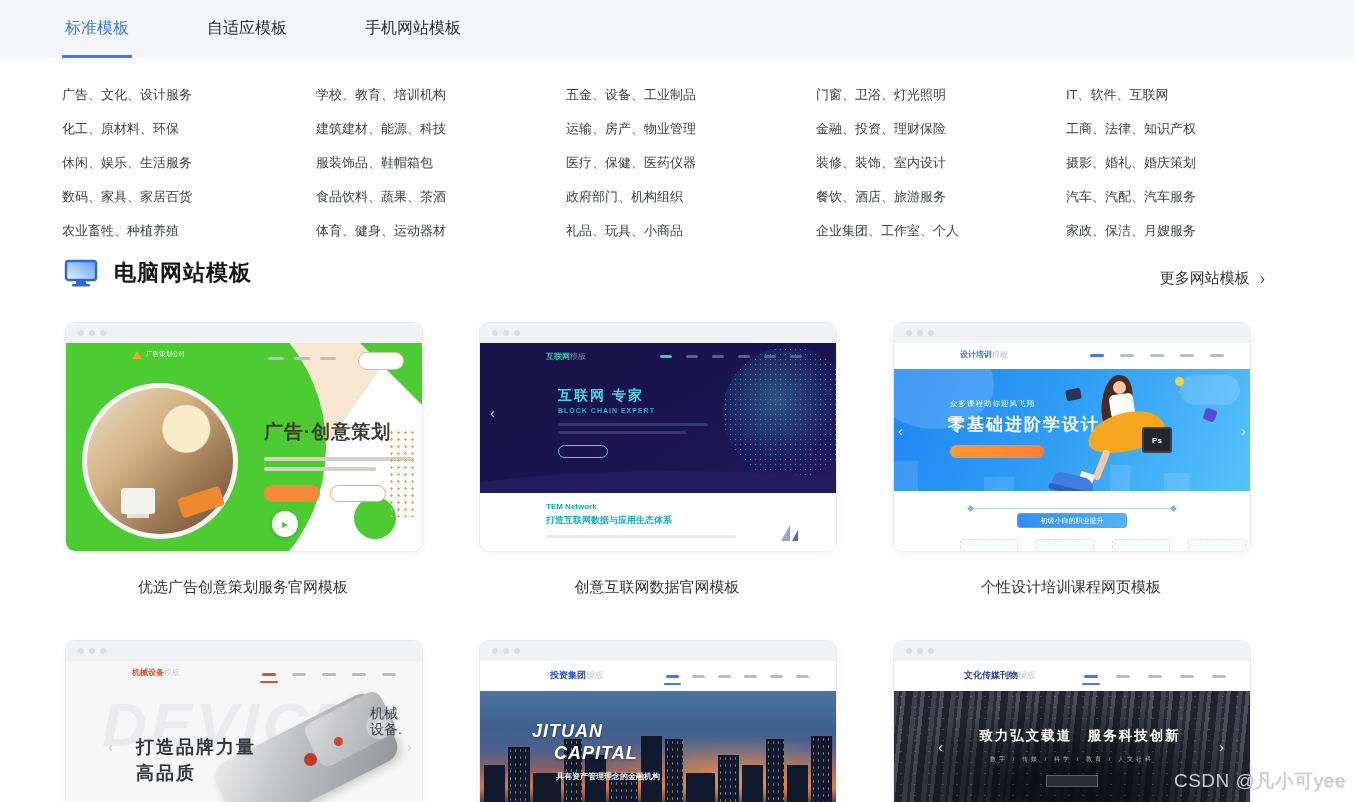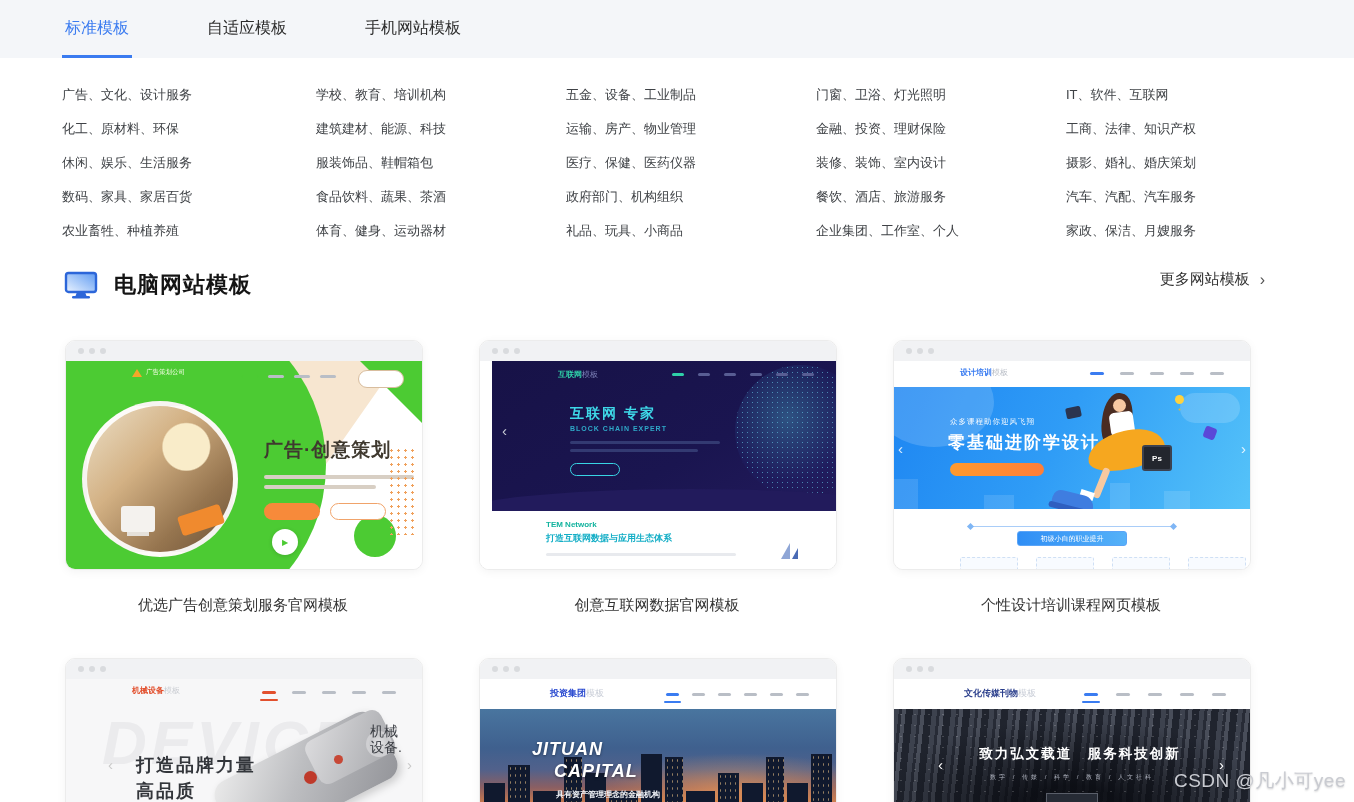--- a/index.html
+++ b/index.html
@@ -8,21 +8,21 @@
   
   .tabbar{height:58px;background:#f4f6f9;display:flex;align-items:stretch;padding-left:62px}
   .tab{font-size:16px;color:#2e2e2e;line-height:55px;border-bottom:3px solid transparent;
        margin-right:72px;padding:0 3px;cursor:pointer;white-space:nowrap}
   .tab.active{color:#3a7bf0;border-bottom-color:#3a7bf0}
   
   .cats{display:grid;grid-template-columns:254px 250px 250px 250px 1fr;padding:26px 0 0 62px}
   .cat-col{display:flex;flex-direction:column;gap:13px}
   .cat{font-size:13px;color:#3f4246;line-height:21px;cursor:pointer;white-space:nowrap}
   
-  .sec-head{display:flex;align-items:flex-start;margin:29px 89px 0 64px;height:36px}
+  .sec-head{display:flex;align-items:flex-end;margin:11px 89px 0 64px;height:36px}
   .sec-icon{width:34px;height:30px;margin-right:16px;flex:0 0 auto}
   .sec-title{font-size:22px;font-weight:700;color:#141414;letter-spacing:1px}
   .more{margin-left:auto;font-size:15px;color:#333;display:flex;align-items:center;cursor:pointer}
   .more .chev{margin-left:10px;color:#555;font-size:16px;line-height:1}
   
   .row{display:flex;column-gap:58px;padding-left:65px}
   .row1{margin-top:34px}
   .row2{margin-top:43px}
   .cell{width:356px}
   .card{width:356px;height:228px;border:1px solid #ececec;border-radius:10px;overflow:hidden;
@@ -49,21 +49,21 @@
            display:flex;align-items:center;justify-content:center;font-size:8px;color:#4ccb33;box-shadow:0 1px 4px rgba(0,0,0,.15)}
   .s1-logo{position:absolute;left:66px;top:7px;display:flex;align-items:center;gap:4px;font-size:6.5px;color:#f8ffe8}
   .s1-logo .mt{width:0;height:0;border-left:5px solid transparent;border-right:5px solid transparent;border-bottom:8px solid #f6a62a}
   .s1-pill{position:absolute;left:292px;top:9px;width:44px;height:16px;border:1px solid #d8bd9e;border-radius:9px;background:#fff}
   .s1-h{position:absolute;left:198px;top:76px;font-size:19px;font-weight:700;color:#3f392f;letter-spacing:1px;white-space:nowrap}
   .s1-b1{position:absolute;left:198px;top:142px;width:56px;height:17px;background:#f78a3a;border-radius:9px}
   .s1-b2{position:absolute;left:264px;top:142px;width:56px;height:17px;border:1px solid #f0a36a;border-radius:9px;background:#fff;box-sizing:border-box}
   .s1-dots{position:absolute;right:8px;top:86px;width:26px;height:88px;
            background-image:radial-gradient(#f0a05a 1.1px,transparent 1.3px);background-size:7px 7px}
   
-  .s2-top{position:absolute;left:12px;top:0;width:397px;height:150px;overflow:hidden;
+  .s2-top{position:absolute;left:0;top:0;width:397px;height:150px;overflow:hidden;
           background:linear-gradient(150deg,#171247 0%,#1a1550 55%,#241c5e 100%)}
   .s2-wave{position:absolute;bottom:-30px;left:-10%;width:120%;height:52px;background:#221b5c;border-radius:50% 50% 0 0}
   .s2-dotrow{position:absolute;bottom:7px;left:60px;right:60px;height:2px;
              background-image:radial-gradient(#4a4f8f 1px,transparent 1.2px);background-size:10px 2px}
   .s2-logo{position:absolute;left:66px;top:8px;font-size:8px;font-weight:700}
   .s2-logo .st{color:#2fd0a8}.s2-logo .lt{color:#7d82b8;font-weight:400}
   .s2-h{position:absolute;left:78px;top:44px;font-size:14px;font-weight:700;color:#3ed8e8;letter-spacing:2px;white-space:nowrap}
   .s2-sub{position:absolute;left:78px;top:64px;font-size:7px;font-weight:700;color:#2fa8c8;letter-spacing:1px}
   .s2-pill{position:absolute;left:78px;top:102px;width:50px;height:13px;border:1px solid #38d4e4;border-radius:7px;box-sizing:border-box}
   .s2-globe{position:absolute;right:22px;top:4px;width:132px;height:132px;border-radius:50%;overflow:hidden;

